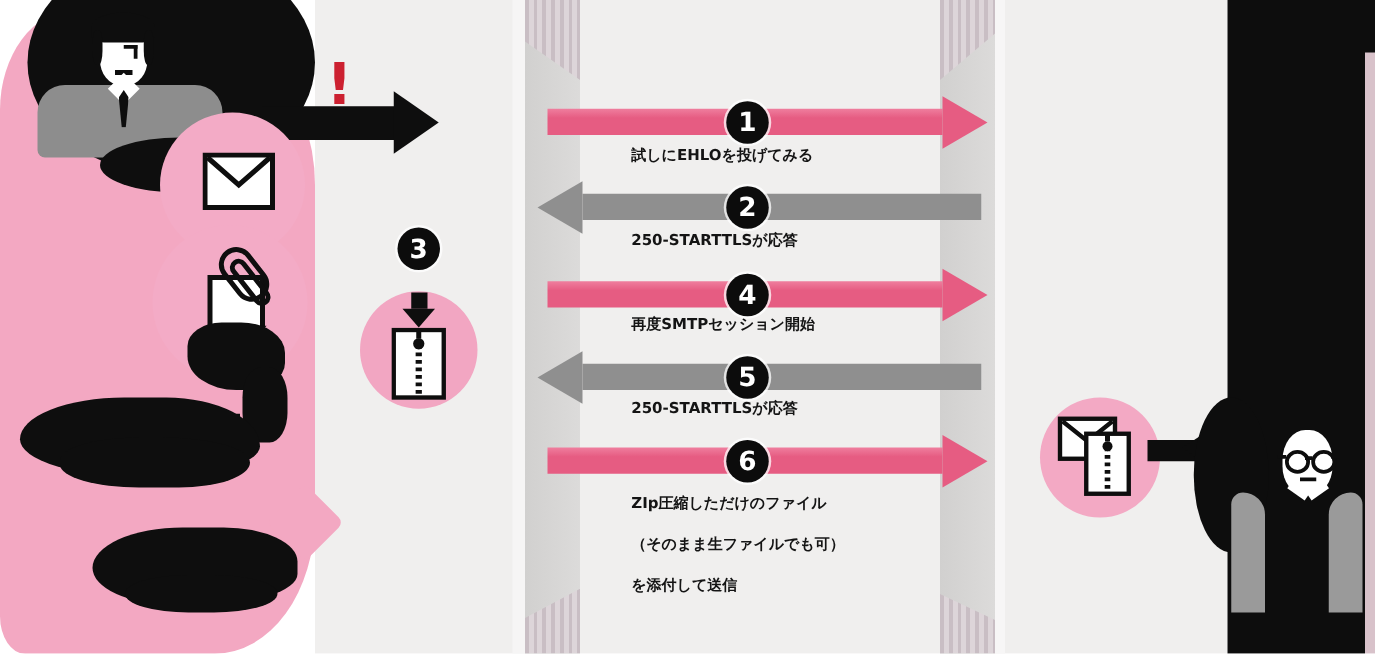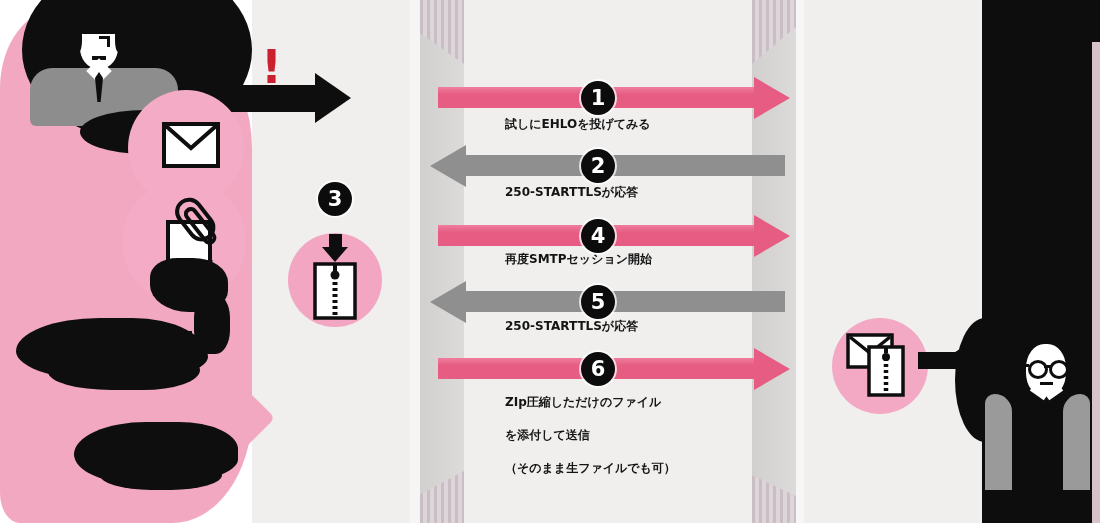--- a/index.html
+++ b/index.html
@@ -200,22 +200,22 @@
   <div class="abs shaft shaft-gray" style="top:291px;"></div>
   <div class="abs head-left" style="top:281px;"></div>
   <div class="abs badge b-x" style="top:285px;">5</div>
   <div class="abs step-label" style="top:318px;">250-STARTTLSが応答</div>
 
   <div class="abs shaft shaft-pink" style="top:358px;"></div>
   <div class="abs head-right" style="top:348px;"></div>
   <div class="abs badge b-x" style="top:352px;">6</div>
   <div class="abs step-label multi" style="top:386px;">
     <span>ZIp圧縮しただけのファイル</span>
+    <span>（そのまま生ファイルでも可）</span>
     <span>を添付して送信</span>
-    <span>（そのまま生ファイルでも可）</span>
   </div>
 
 
   <div class="abs zipmail-circle"></div>
   <svg class="abs" style="left:845px;top:331px;" width="72" height="72" viewBox="0 0 72 72">
     <rect x="3" y="4" width="44" height="32" fill="#fff" stroke="#0e0e0e" stroke-width="3.5"></rect>
     <polyline points="5,6 25,22 45,6" fill="none" stroke="#0e0e0e" stroke-width="3.5"></polyline>
     <rect x="24" y="16" width="34" height="48" fill="#fff" stroke="#0e0e0e" stroke-width="3.5"></rect>
     <line x1="41" y1="27" x2="41" y2="62" stroke="#0e0e0e" stroke-width="4.5" stroke-dasharray="3 3"></line>
     <rect x="39" y="16" width="4" height="6" fill="#0e0e0e"></rect>

